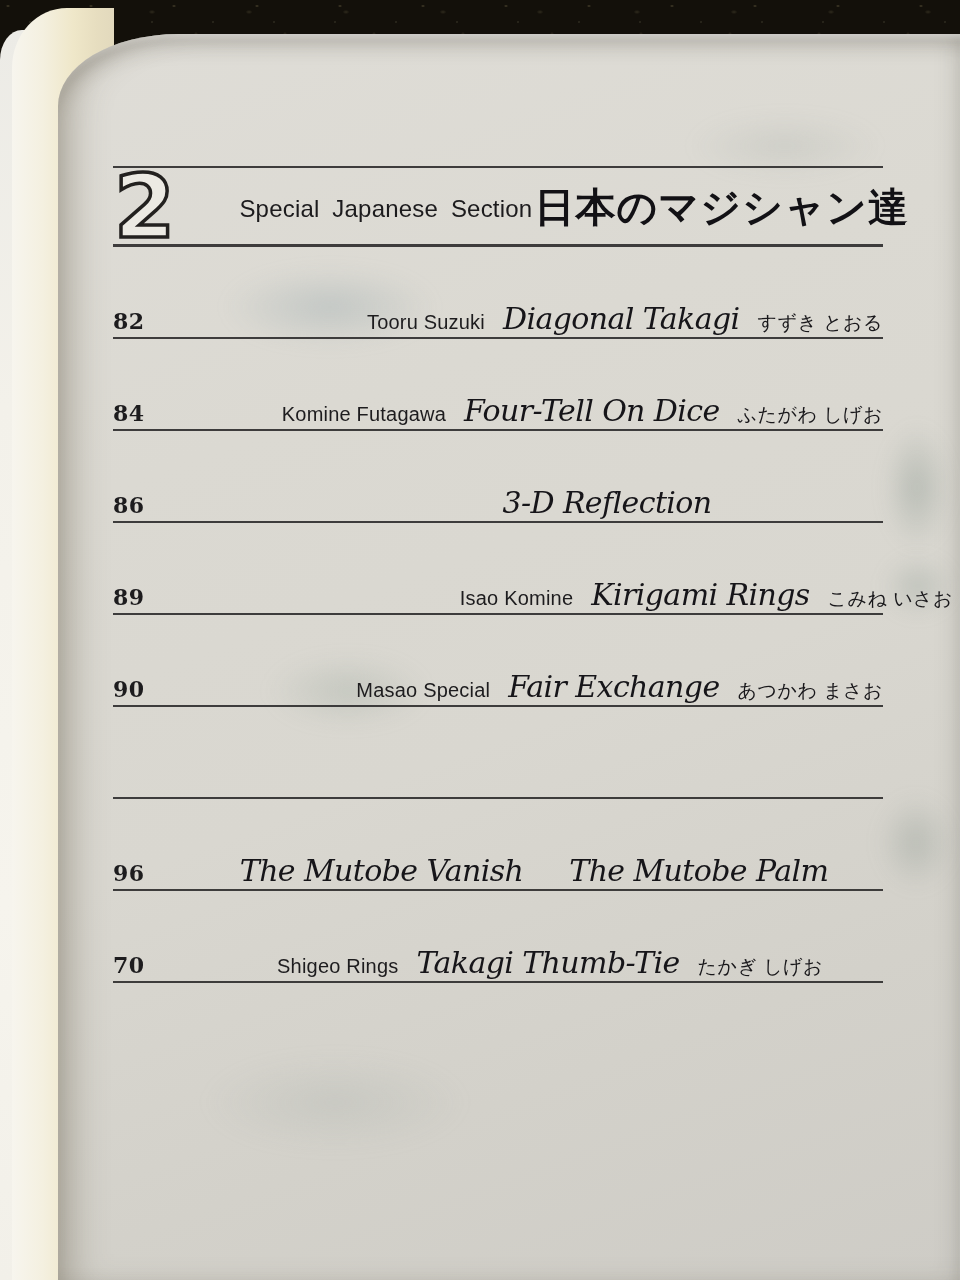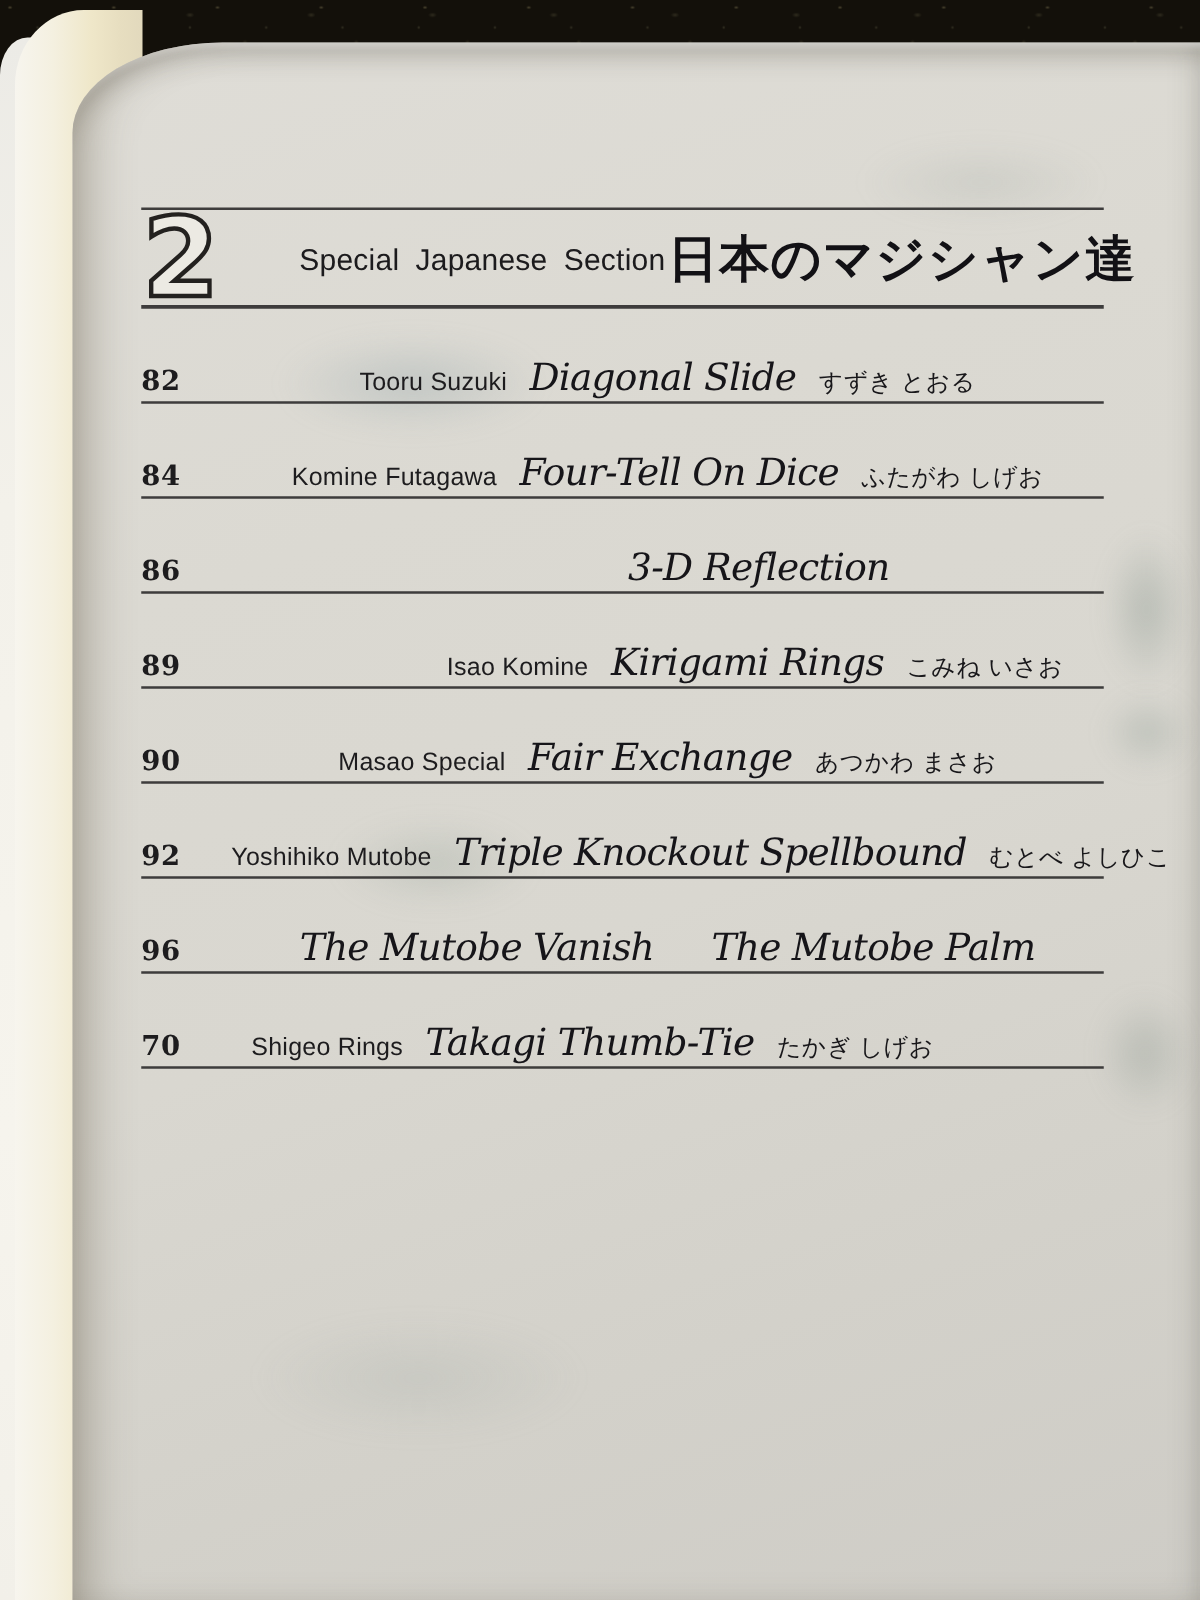--- a/index.html
+++ b/index.html
@@ -78,28 +78,28 @@
     margin-left:auto;font-size:24px;color:#1c1b1d;letter-spacing:.2px;word-spacing:6px;
     white-space:nowrap;transform:translateY(3px);
   }
   .label-ja{
     font-family:"Liberation Sans",sans-serif;font-weight:bold;font-size:40px;color:#121115;
     letter-spacing:1px;margin-left:2px;margin-right:-26px;white-space:nowrap;
     transform:translateY(1px);
   }
 
   .entries{width:770px;}
-  .entry{height:76px;position:relative;}
+  .entry{height:92px;position:relative;}
   .entry-rule{position:absolute;left:0;right:0;bottom:0;}
   .entry-content{position:absolute;left:0;right:0;bottom:3px;display:flex;align-items:baseline;}
   .pagenum{
     flex:none;width:72px;font-family:"DejaVu Serif",serif;font-weight:bold;font-size:22px;
     color:#1d1c1e;letter-spacing:.5px;
   }
-  .entry-main{flex:1;display:flex;align-items:baseline;justify-content:center;gap:18px;white-space:nowrap;}
+  .entry-main{flex:1;display:flex;align-items:baseline;justify-content:flex-end;gap:18px;white-space:nowrap;}
   .entry-main.centered{justify-content:center;}
   .author{flex:none;font-size:20px;color:#1d1c1e;letter-spacing:.2px;}
   .titles{flex:none;display:inline-flex;align-items:baseline;gap:46px;}
   .title{
     font-family:"DejaVu Serif",serif;font-style:italic;font-size:30px;color:#161519;
     letter-spacing:-.6px;
   }
   .kana{flex:none;font-size:19px;color:#18171a;letter-spacing:.5px;}
   
   .entries .entry:nth-child(3) .entry-main{transform:translateX(73px);}
@@ -136,21 +136,21 @@
       <div class="rule header-rule-bottom"></div>
     </div>
 
     <div class="entries">
         <div class="entry">
     <div class="entry-content">
       <div class="pagenum">82</div>
       <div class="entry-main">
         <span class="author">Tooru Suzuki</span>
         <span class="titles">
-                <span class="title">Diagonal Slide</span>
+                <span class="title">Diagonal Takagi</span>
               </span>
         <span class="kana">すずき とおる</span>
       </div>
     </div>
     <div class="rule entry-rule"></div>
   </div>
         <div class="entry">
     <div class="entry-content">
       <div class="pagenum">84</div>
       <div class="entry-main">
@@ -196,30 +196,20 @@
         <span class="author">Masao Special</span>
         <span class="titles">
                 <span class="title">Fair Exchange</span>
               </span>
         <span class="kana">あつかわ まさお</span>
       </div>
     </div>
     <div class="rule entry-rule"></div>
   </div>
         <div class="entry">
-    <div class="entry-content">
-      <div class="pagenum">92</div>
-      <div class="entry-main">
-        <span class="author">Yoshihiko Mutobe</span>
-        <span class="titles">
-                <span class="title">Triple Knockout Spellbound</span>
-              </span>
-        <span class="kana">むとべ よしひこ</span>
-      </div>
-    </div>
     <div class="rule entry-rule"></div>
   </div>
         <div class="entry">
     <div class="entry-content">
       <div class="pagenum">96</div>
       <div class="entry-main centered">
 
         <span class="titles">
                 <span class="title">The Mutobe Vanish</span>
                 <span class="title">The Mutobe Palm</span>

